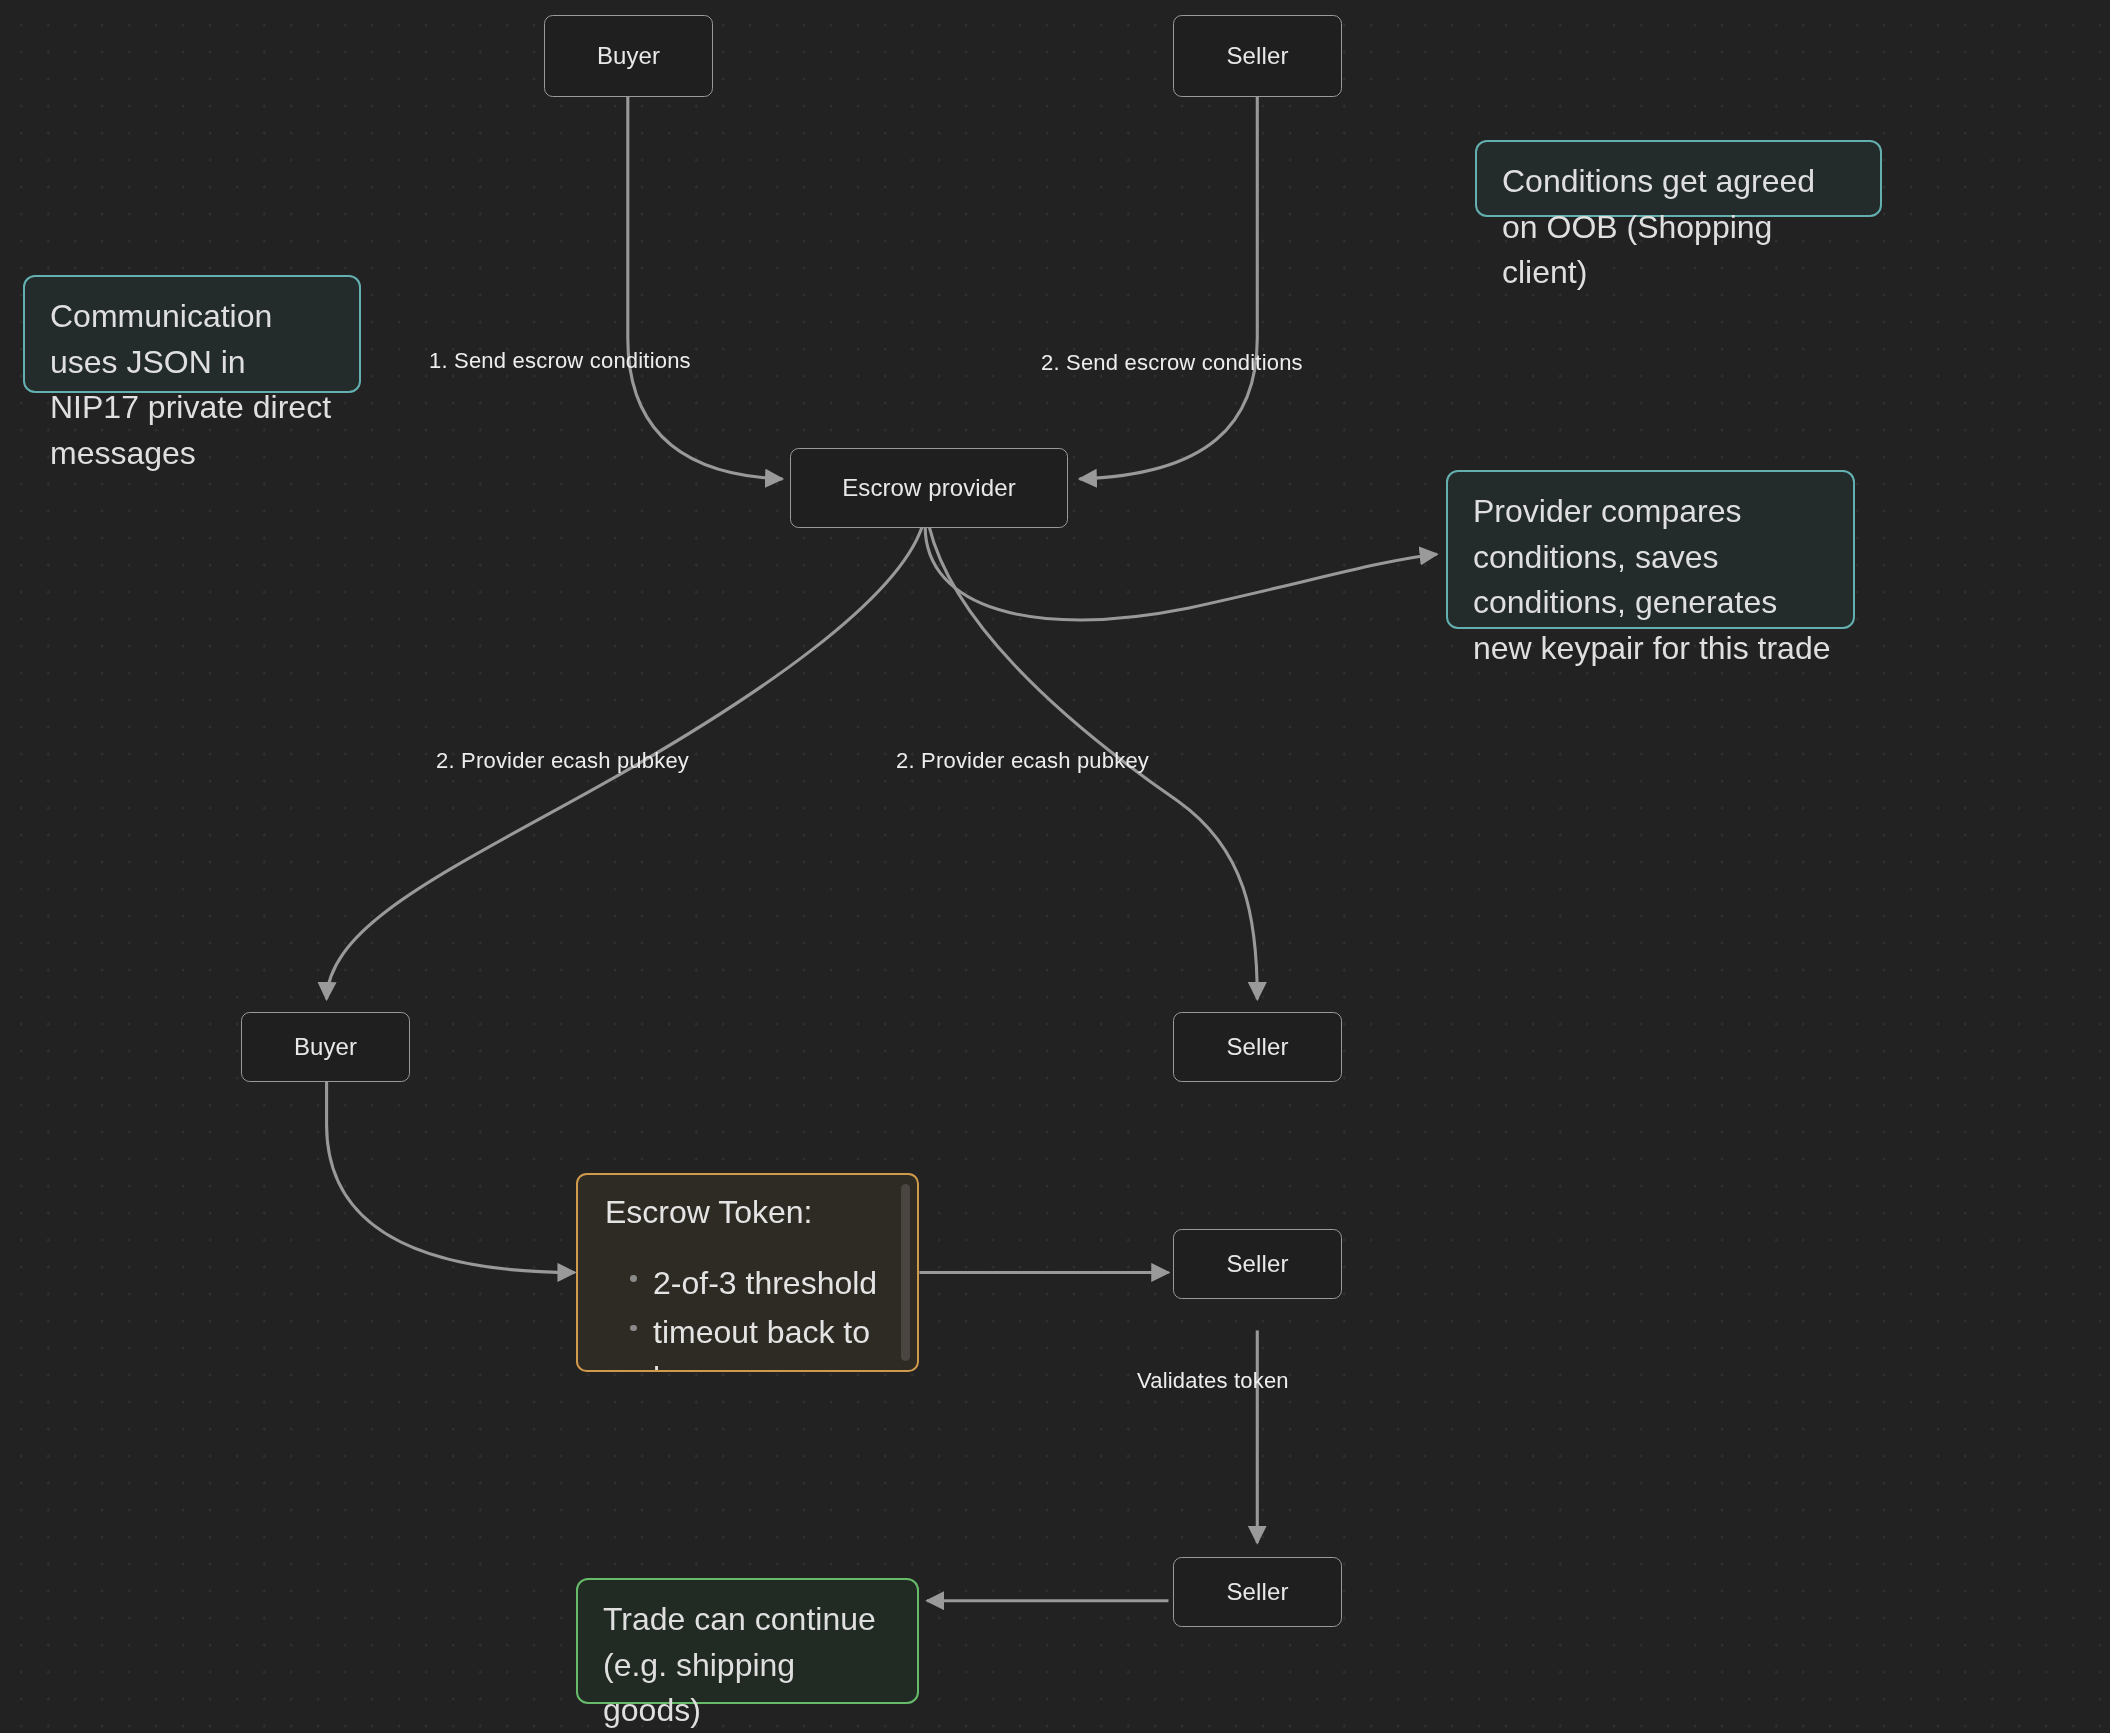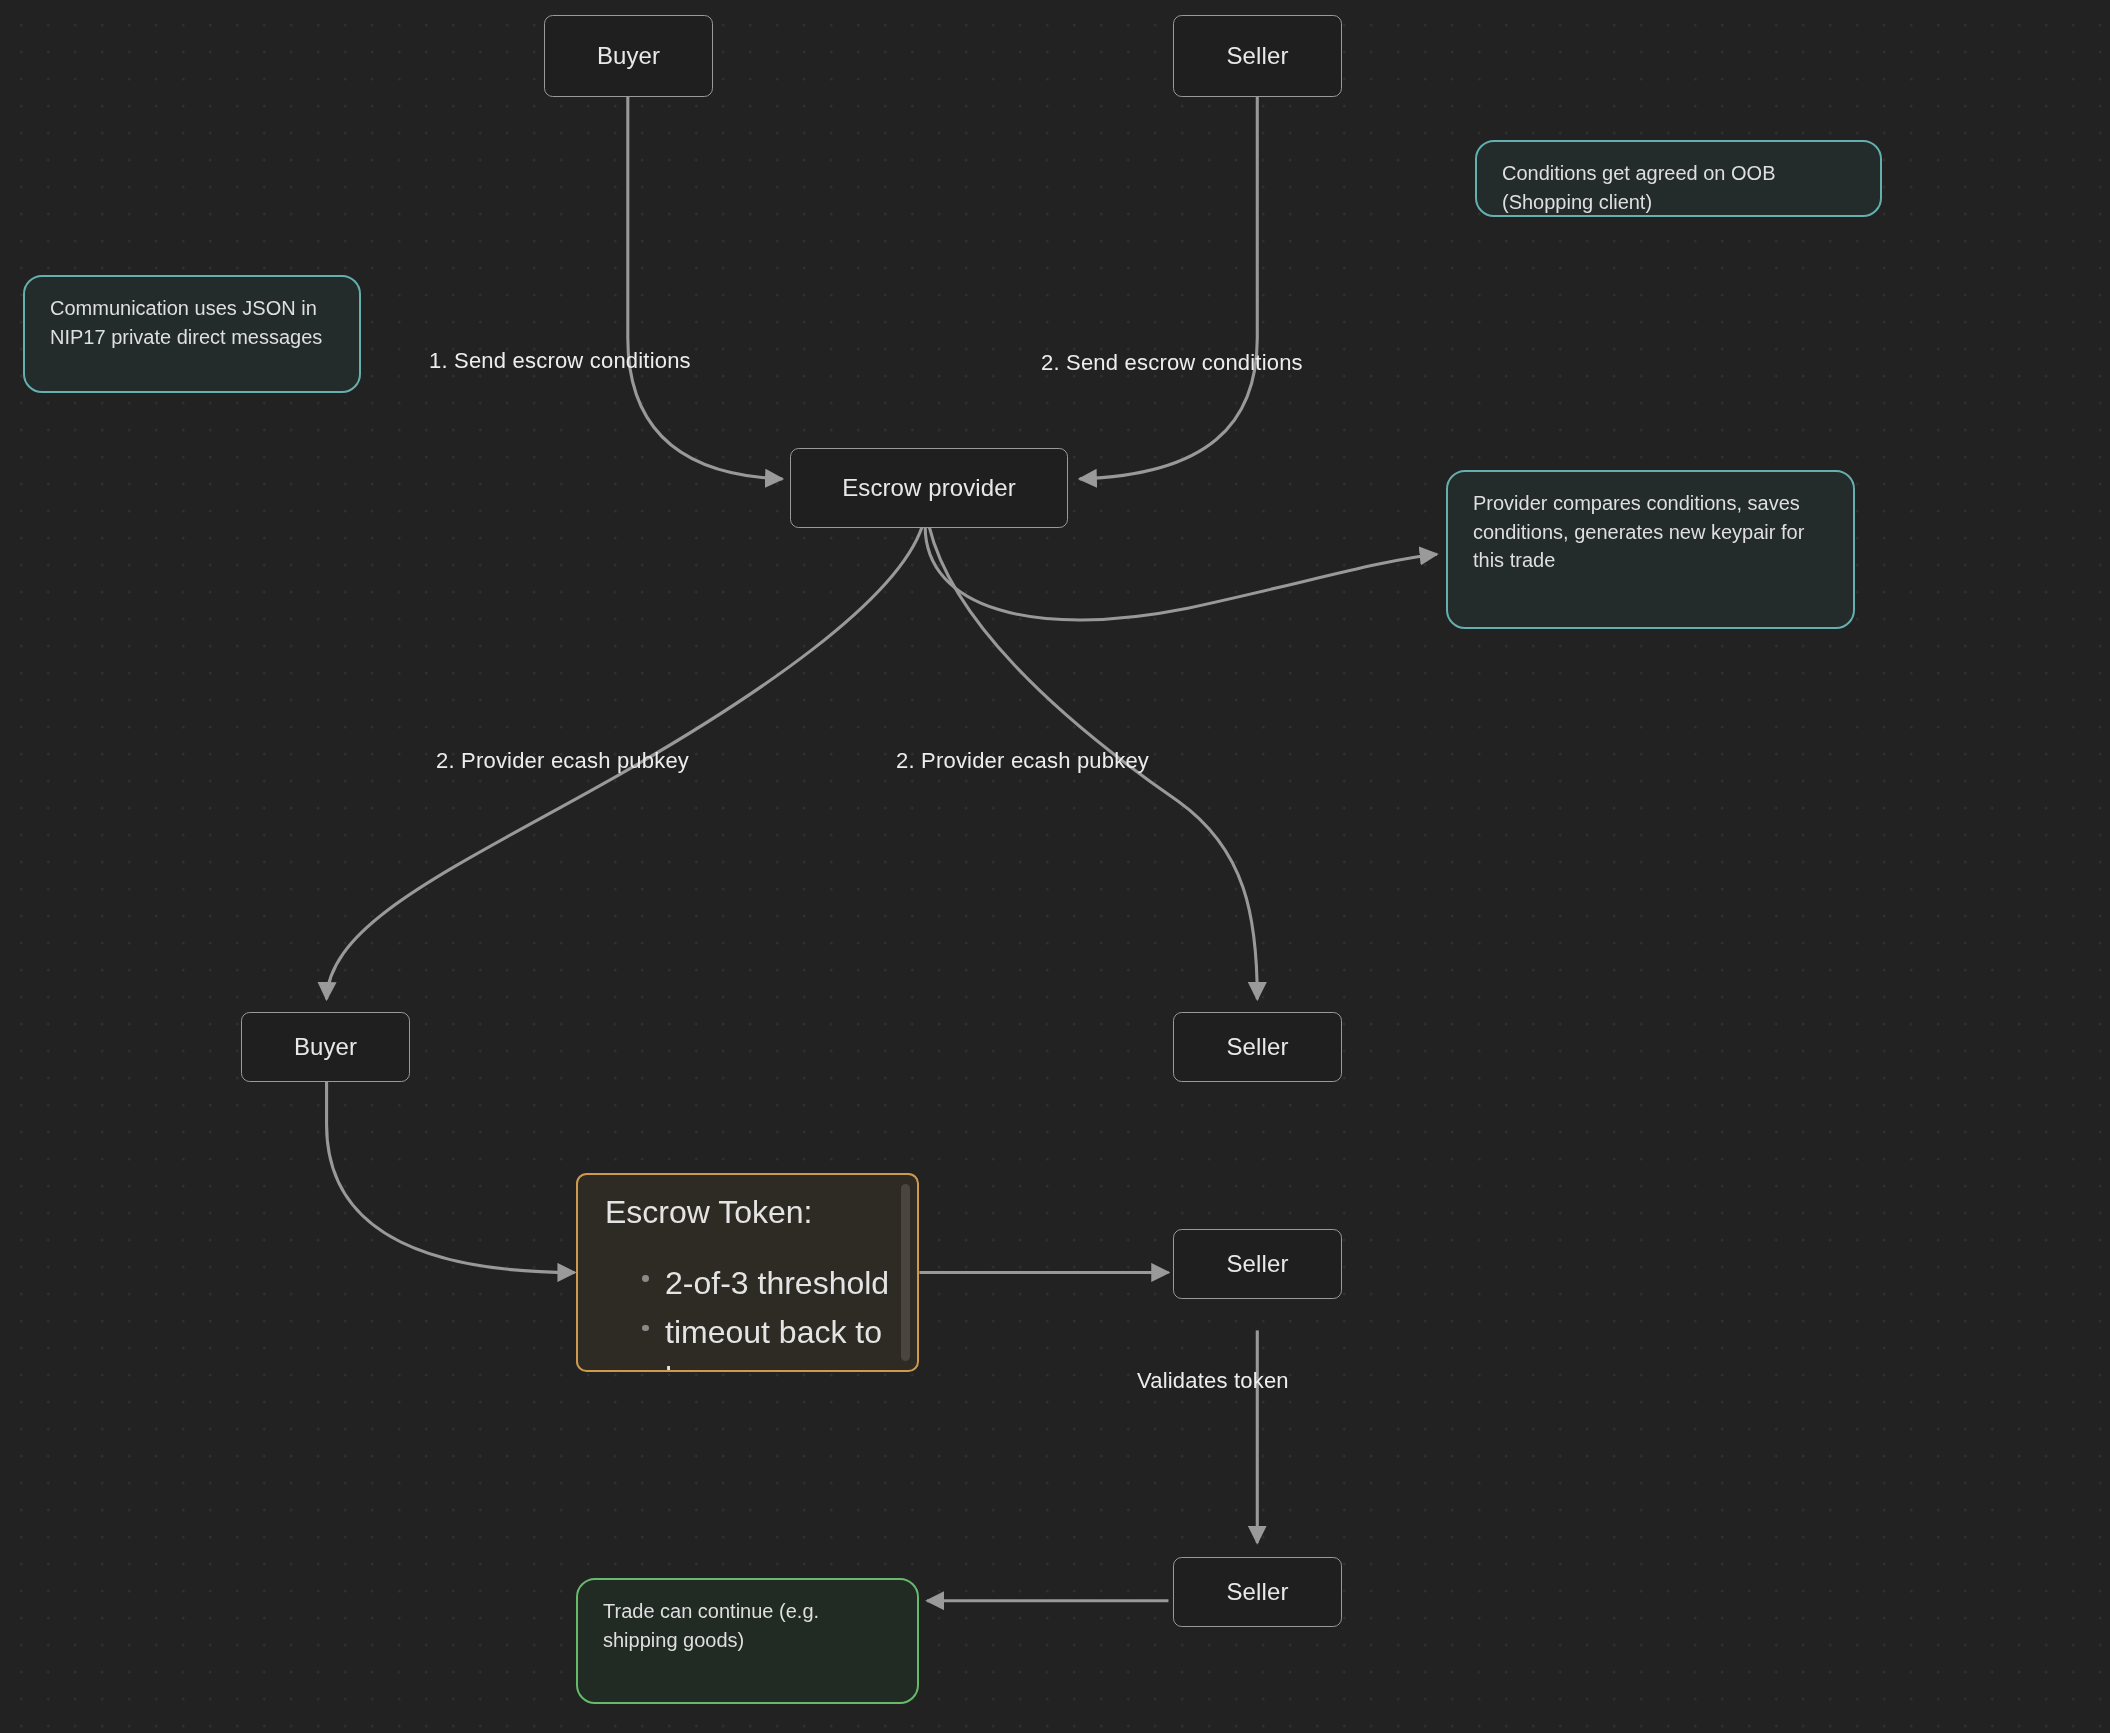--- a/index.html
+++ b/index.html
@@ -42,24 +42,24 @@
     background: #1f1f1f;
     color: #e8e8e8;
     font-size: 24px;
     letter-spacing: 0.1px;
     text-align: right;
   }
   .note {
     position: absolute;
     box-sizing: border-box;
     border: 2.9px solid #64b0b0;
-    border-radius: 19px;
+    border-radius: 12px;
     background: #242b2b;
     color: #dfdfdf;
-    font-size: 20px;
+    font-size: 32px;
     line-height: 1.42;
     padding: 17.4px 21px 17.4px 25px;
   }
   .note.green {
     border-color: #66bb6a;
     background: #222a24;
   }
   .token-box {
     position: absolute;
     box-sizing: border-box;
@@ -69,21 +69,21 @@
     color: #e4e4e4;
     font-size: 32px;
     line-height: 1.42;
     padding: 15.4px 9.7px 15.4px 27px;
     overflow: hidden;
   }
   .token-title {
     margin: 0 0 25px 0;
   }
   .token-list {
-    margin: 16px;
+    margin: 4px;
     padding: 0 0 0 44px;
     list-style: none;
   }
   .token-list li {
     position: relative;
     margin: 0 0 3.9px 0;
   }
   .token-list li::before {
     content: "";
     position: absolute;

